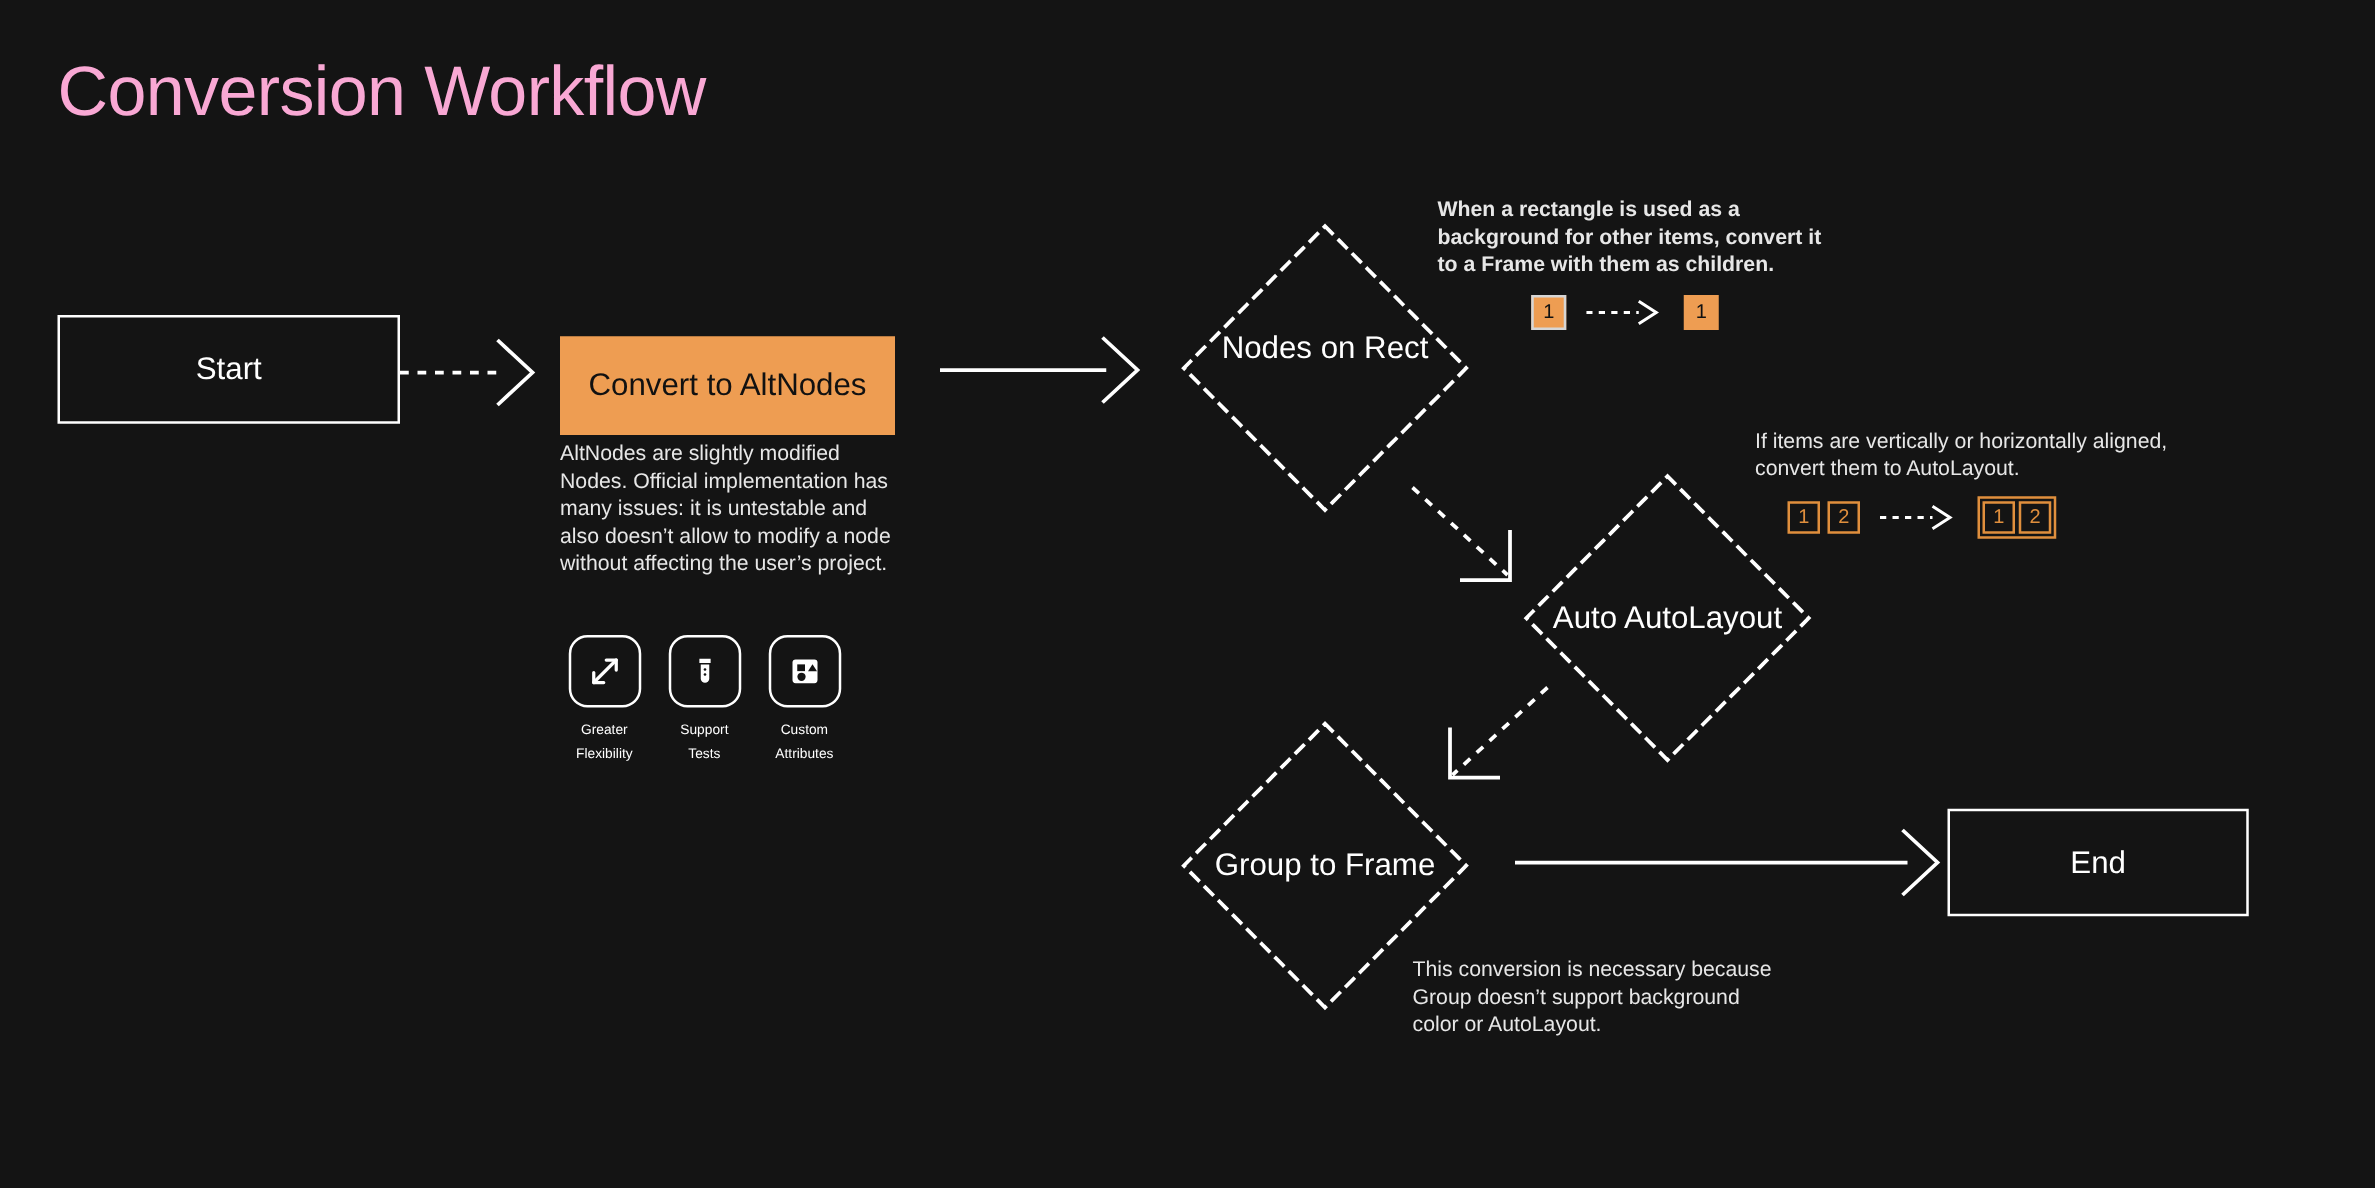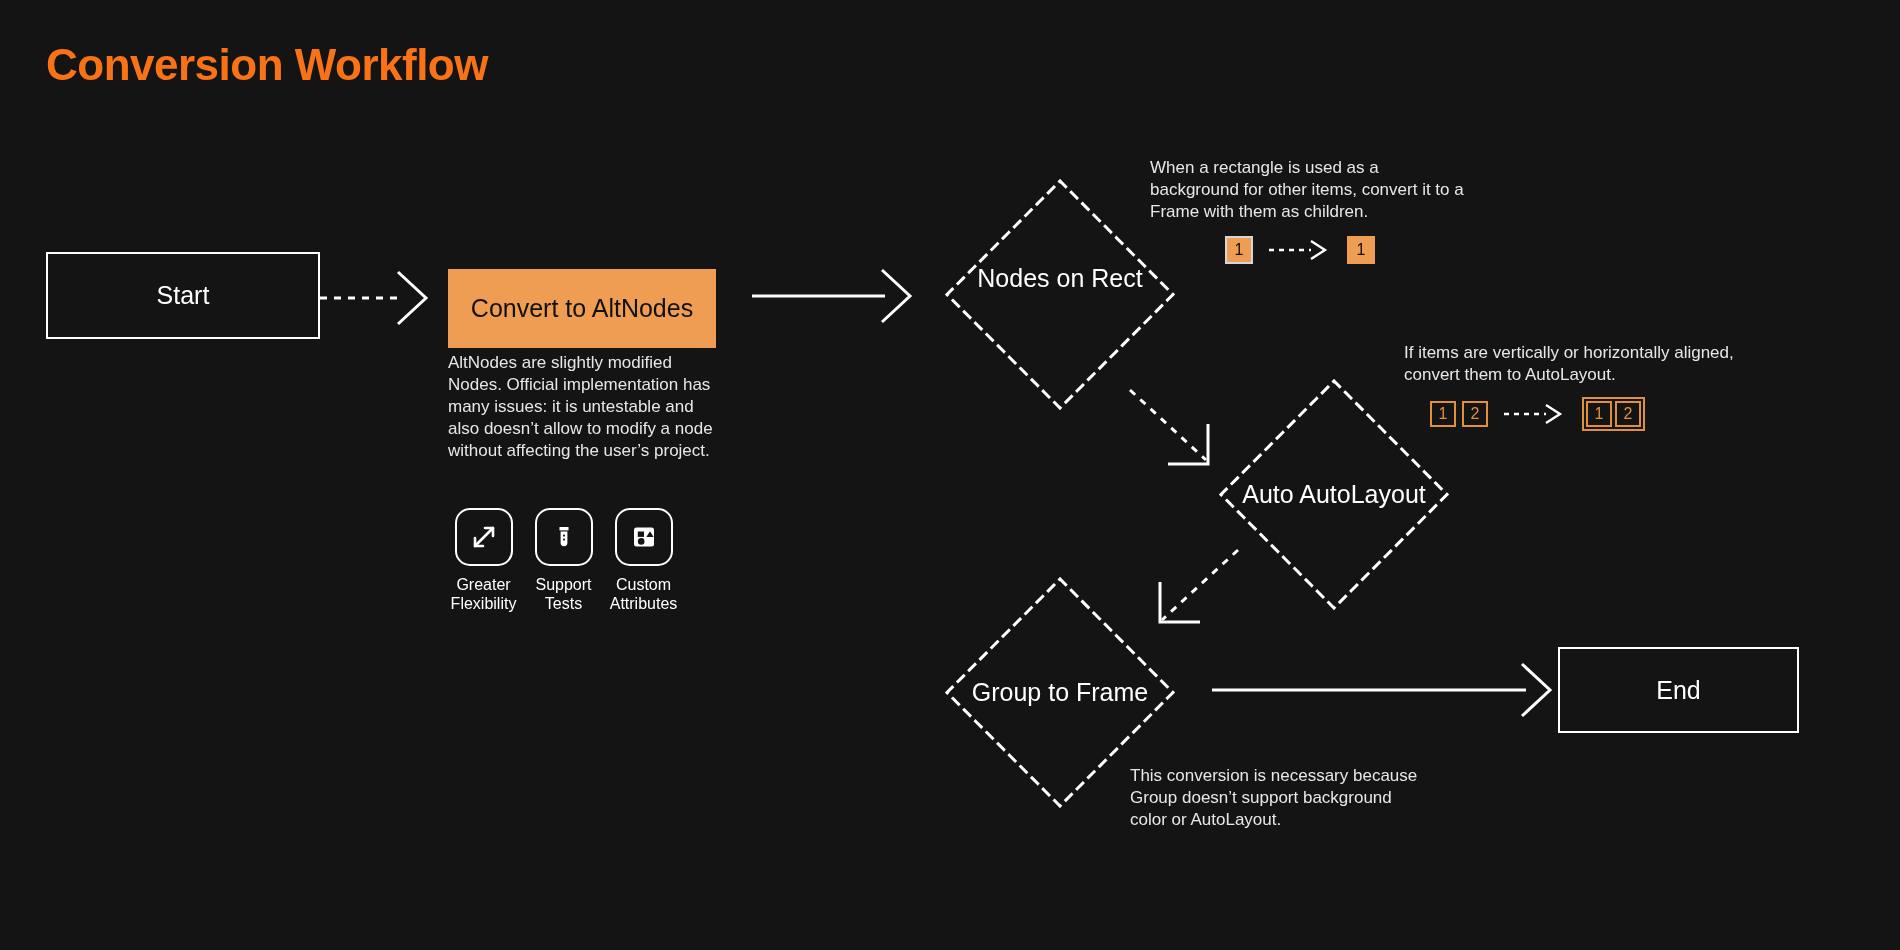--- a/index.html
+++ b/index.html
@@ -6,21 +6,21 @@
   html, body {
     width: 1900px; height: 950px;
     background: #141414;
     font-family: "Liberation Sans", sans-serif;
     overflow: hidden;
   }
   #canvas { position: relative; width: 1900px; height: 950px; background: #141414; }
 
   .page-title {
     position: absolute; left: 46px; top: 40px;
-    font-size: 44px; font-weight: bold; color: #f97316;
+    font-size: 56px; font-weight: normal; color: #f9a8d4;
     letter-spacing: -0.5px;
   }
 
   
   .rect-node {
     position: absolute;
     border: 2px solid #ffffff;
     display: flex; align-items: center; justify-content: center;
     color: #ffffff; font-size: 25px;
   }
@@ -59,37 +59,37 @@
   .ar-convert-rect  { left: 750px; top: 256px; width: 170px; height: 80px; }
   .ar-rect-auto     { left: 1128px; top: 388px; width: 108px; height: 88px; }
   .ar-auto-group    { left: 1138px; top: 548px; width: 108px; height: 90px; }
   .ar-group-end     { left: 1210px; top: 650px; width: 350px; height: 80px; }
 
   
   .note {
     position: absolute; color: #e7e7e7; font-size: 17px; line-height: 22px;
   }
   .note-altnodes { left: 448px; top: 352px; width: 272px; }
-  .note-rect { left: 1150px; top: 157px; width: 320px; }
+  .note-rect { left: 1150px; top: 157px; width: 320px; font-weight: bold; }
   .note-autolayout { left: 1404px; top: 342px; width: 330px; }
   .note-group { left: 1130px; top: 765px; width: 300px; }
 
   
   .features {
     position: absolute; left: 452px; top: 508px;
     display: flex; gap: 17px;
   }
   .feature { width: 63px; display: flex; flex-direction: column; align-items: center; }
   .feature-box {
     width: 58px; height: 58px; border: 2px solid #ffffff; border-radius: 15px;
     display: flex; align-items: center; justify-content: center;
   }
   .feature-label {
     margin-top: 9px; text-align: center; color: #ffffff;
-    font-size: 16px; line-height: 19px; white-space: pre-line;
+    font-size: 11px; line-height: 19px; white-space: pre-line;
   }
 
   
   .badge-row {
     position: absolute; display: flex; align-items: center;
   }
   .br-rect { left: 1225px; top: 236px; }
   .br-autolayout { left: 1430px; top: 397px; }
 
   .badge {

